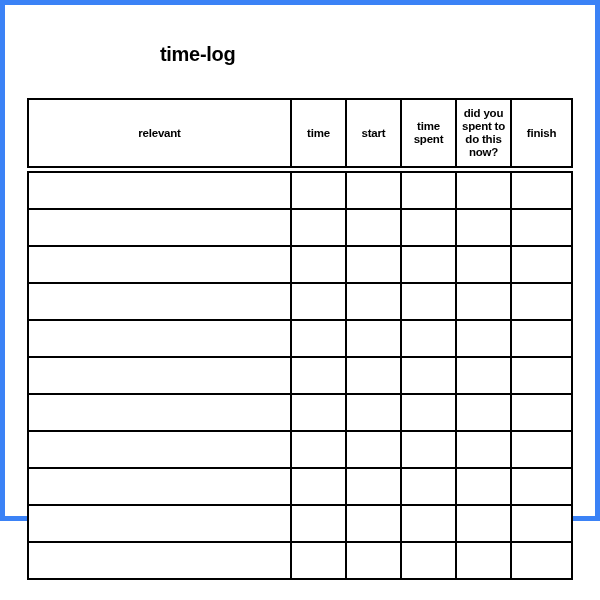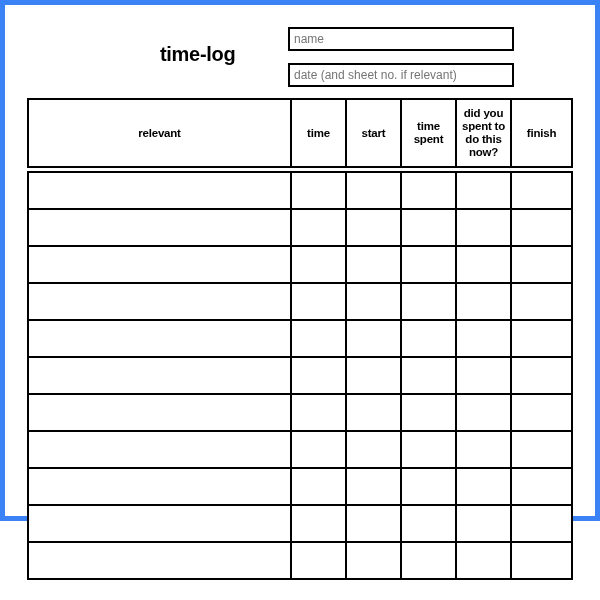--- a/index.html
+++ b/index.html
@@ -109,23 +109,21 @@
   .c-notes    { width: 61px; }
 </style>
 </head>
 <body>
 
 <div class="page">
 
   <div class="top-area">
     <div class="doc-title">time-log</div>
 
-    <input class="field-box field-name" type="text" placeholder="name" style="">
-
-    <input class="field-box field-date" type="text" placeholder="date (and sheet no. if relevant)" style="">
+
   </div>
 
   <table class="grid head-table">
     <colgroup>
       <col class="c-activity">
         <col class="c-start">
         <col class="c-finish">
       <col class="c-spent">
         <col class="c-plan">
         <col class="c-notes">

